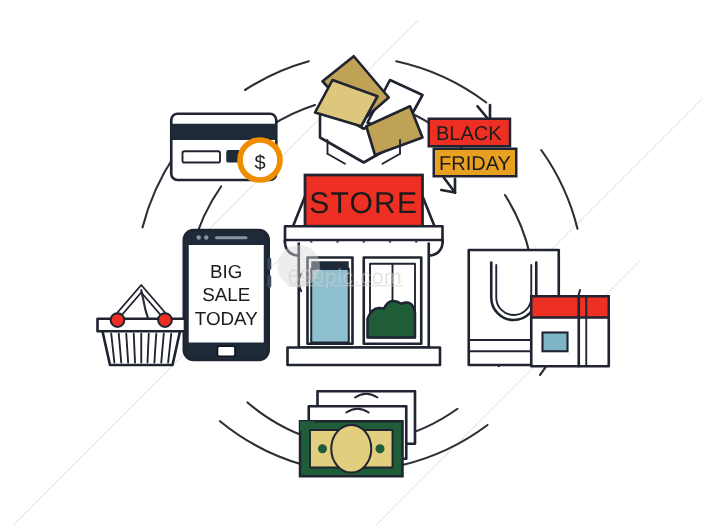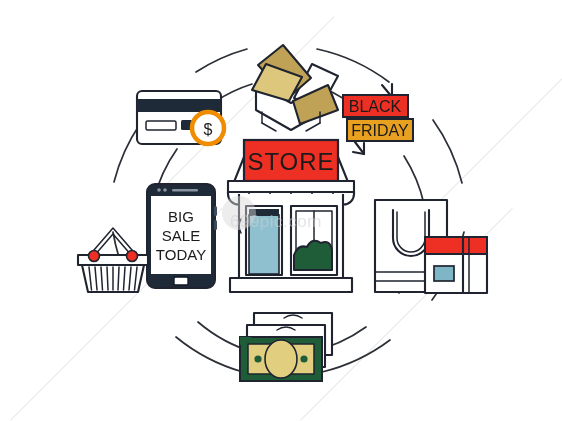--- a/index.html
+++ b/index.html
@@ -28,20 +28,21 @@
     pointer-events: none;
     color: #cfcfcf;
     opacity: .55;
   }
   #wm-text {
     left: 230px;
     top: 212px;
     font-size: 17px;
     letter-spacing: .5px;
     font-family: "Liberation Sans", sans-serif;
+    text-decoration: underline;
   }
   #wm-cn {
     left: 248px;
     top: 192px;
     font-size: 19px;
     letter-spacing: 2px;
     font-family: "DejaVu Sans", sans-serif;
   }
   #wm-circle {
     left: 222px;

